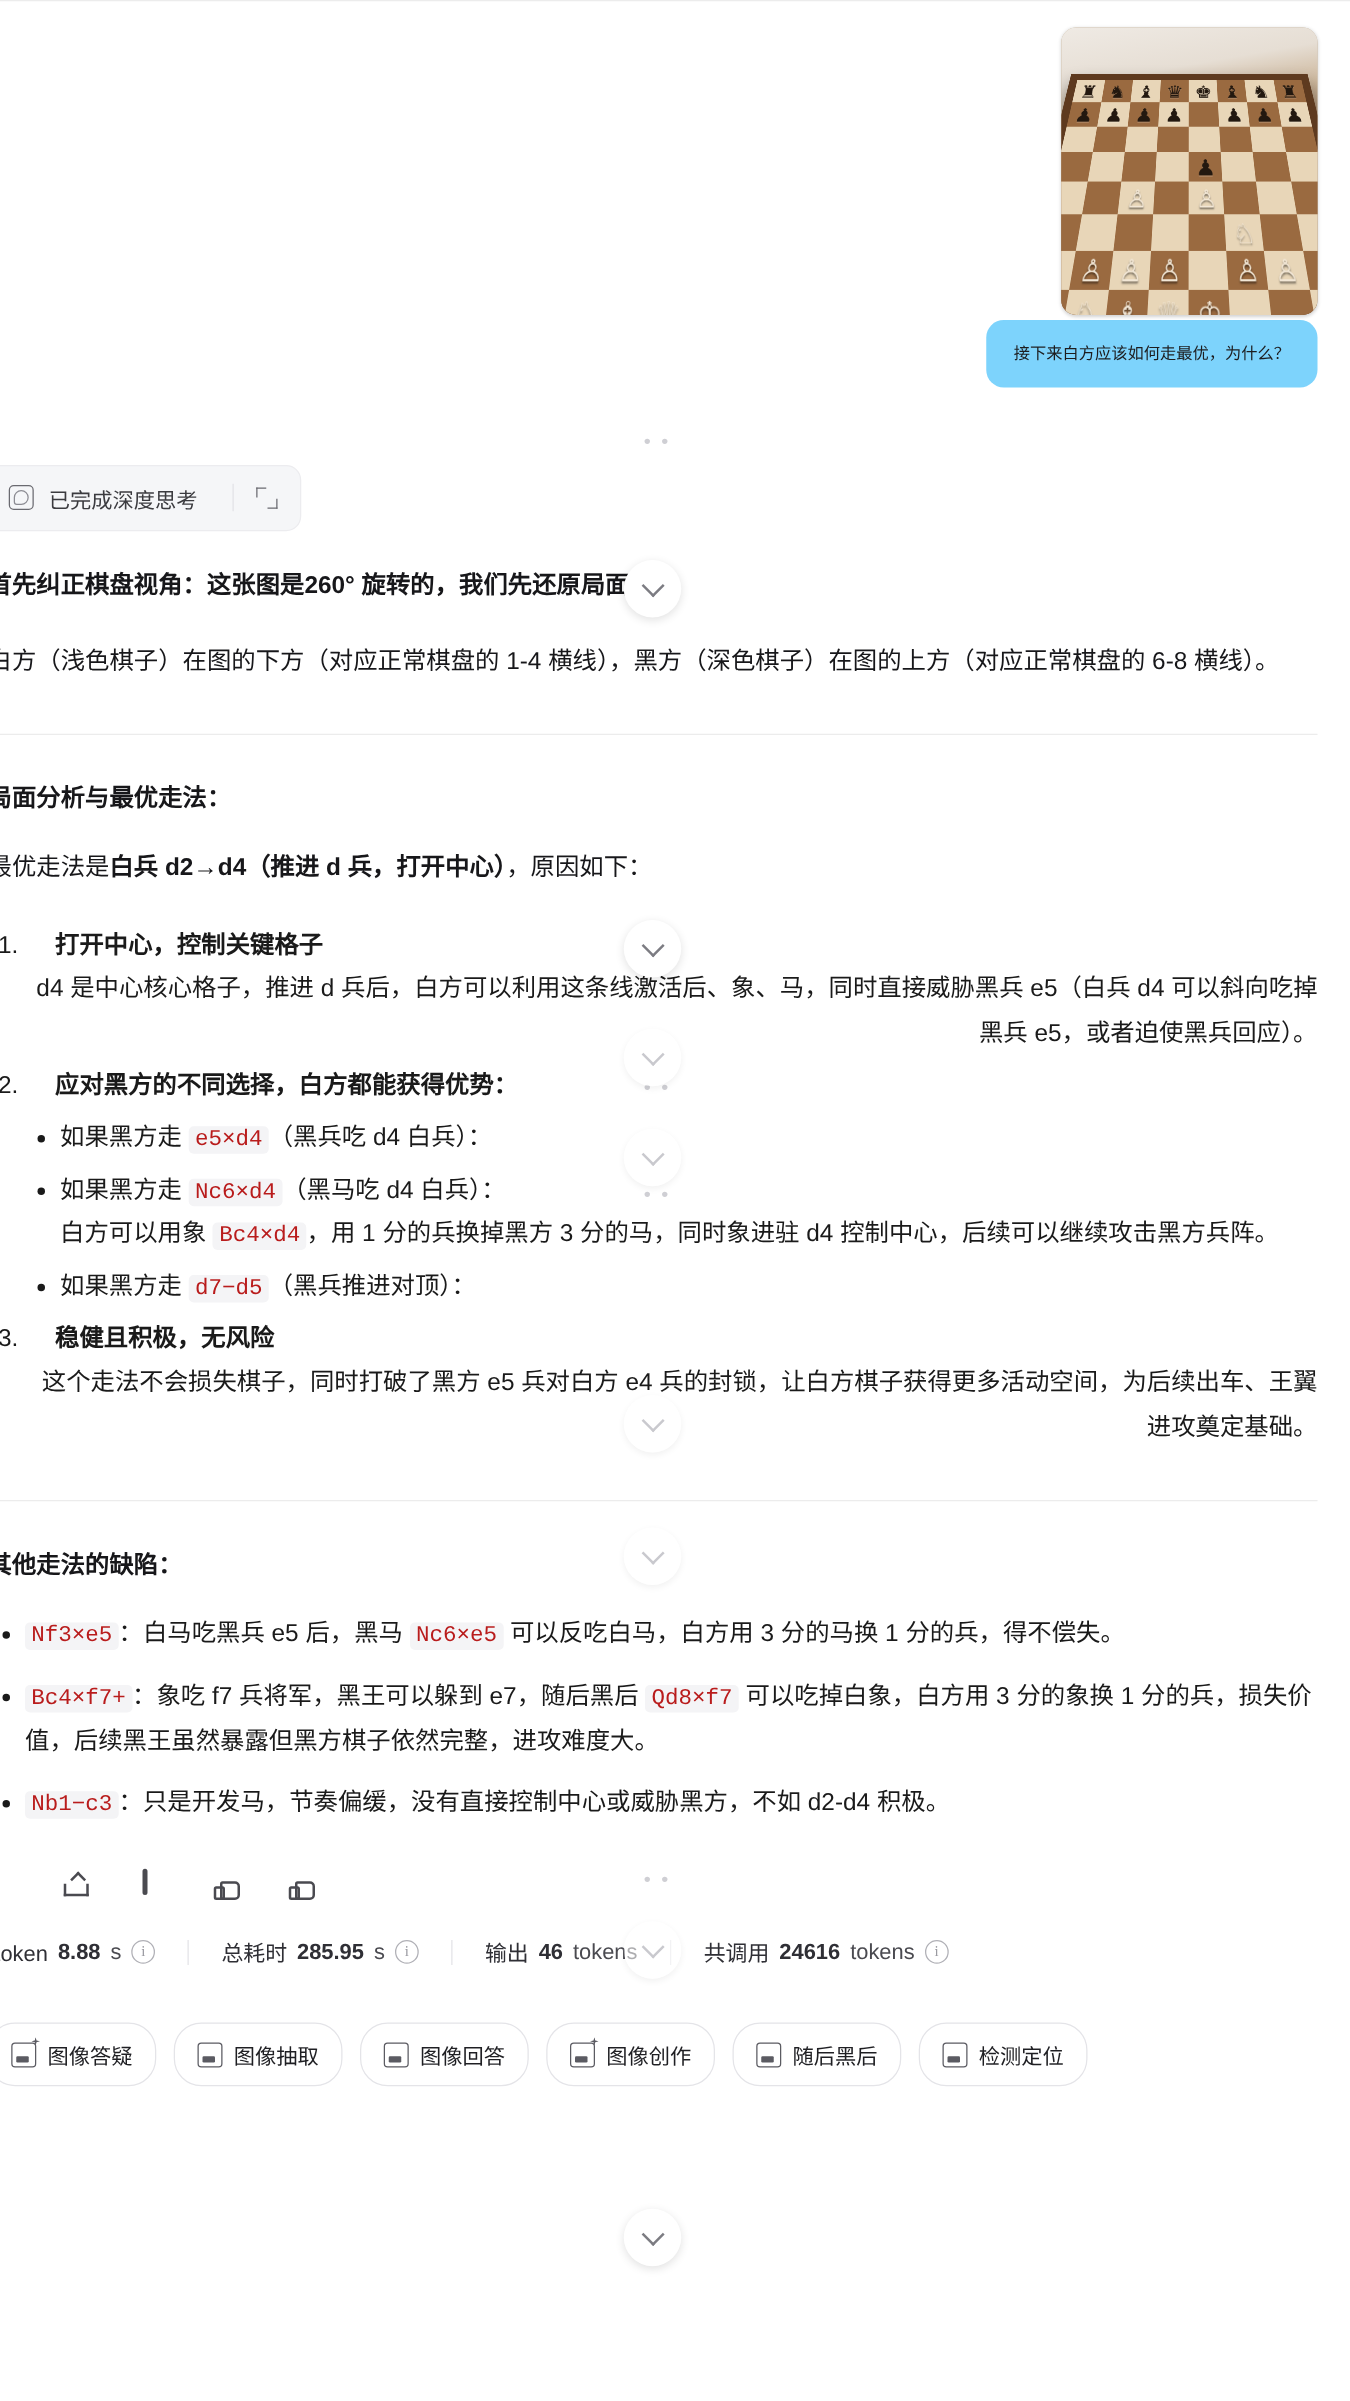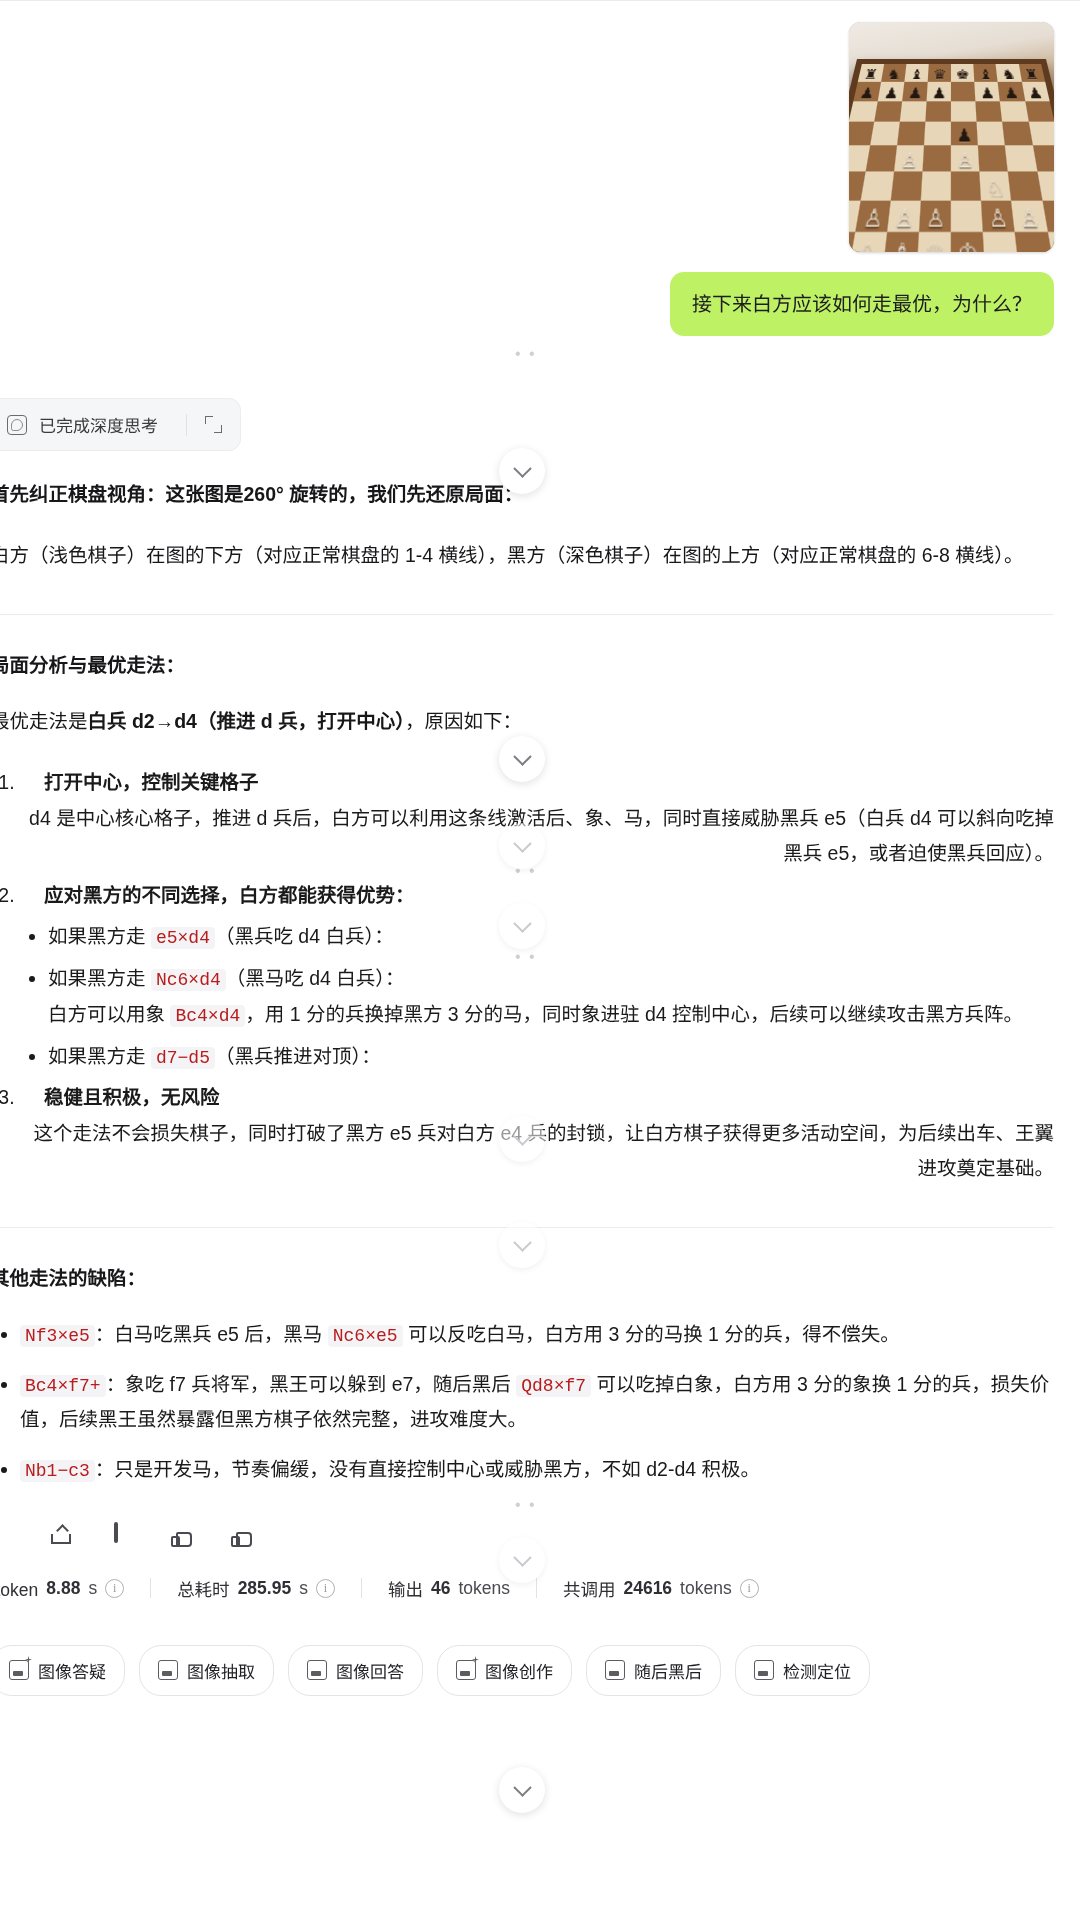--- a/index.html
+++ b/index.html
@@ -86,25 +86,25 @@
     align-self: end;
     justify-self: center;
     font-size: 15px;
     line-height: 1;
     margin-bottom: 1px;
   }
   .pc.dark { color: #23180f; text-shadow: 0 1px 0 rgba(255,255,255,.15); }
   .pc.light { color: #f2e7d6; text-shadow: 0 1px 1px rgba(0,0,0,.5); }
 
   .user-bubble {
-    margin-top: 20px;
-    background: #bef264;
+    margin-top: 4px;
+    background: #7dd3fc;
     border-radius: 14px;
     padding: 17px 22px;
-    font-size: 20px;
+    font-size: 13px;
     line-height: 1.5;
     color: #1d1d1f;
     max-width: 640px;
   }
 
   
   .think-row {
     margin: 62px 17px 0 0;
     padding-left: 0;
   }

